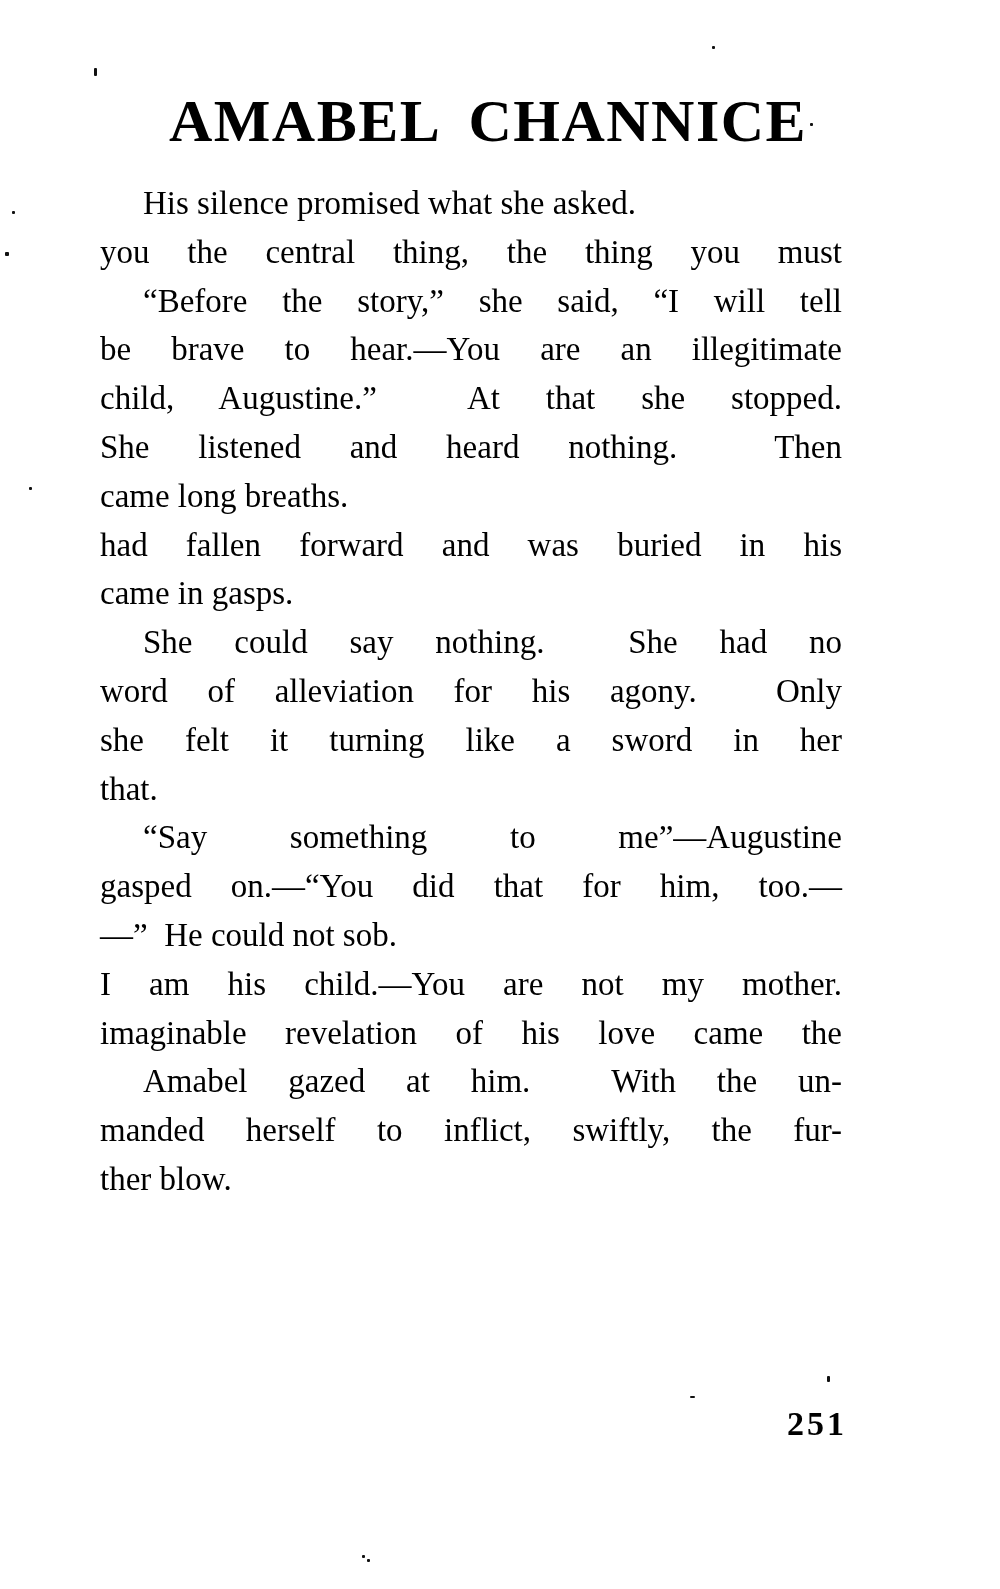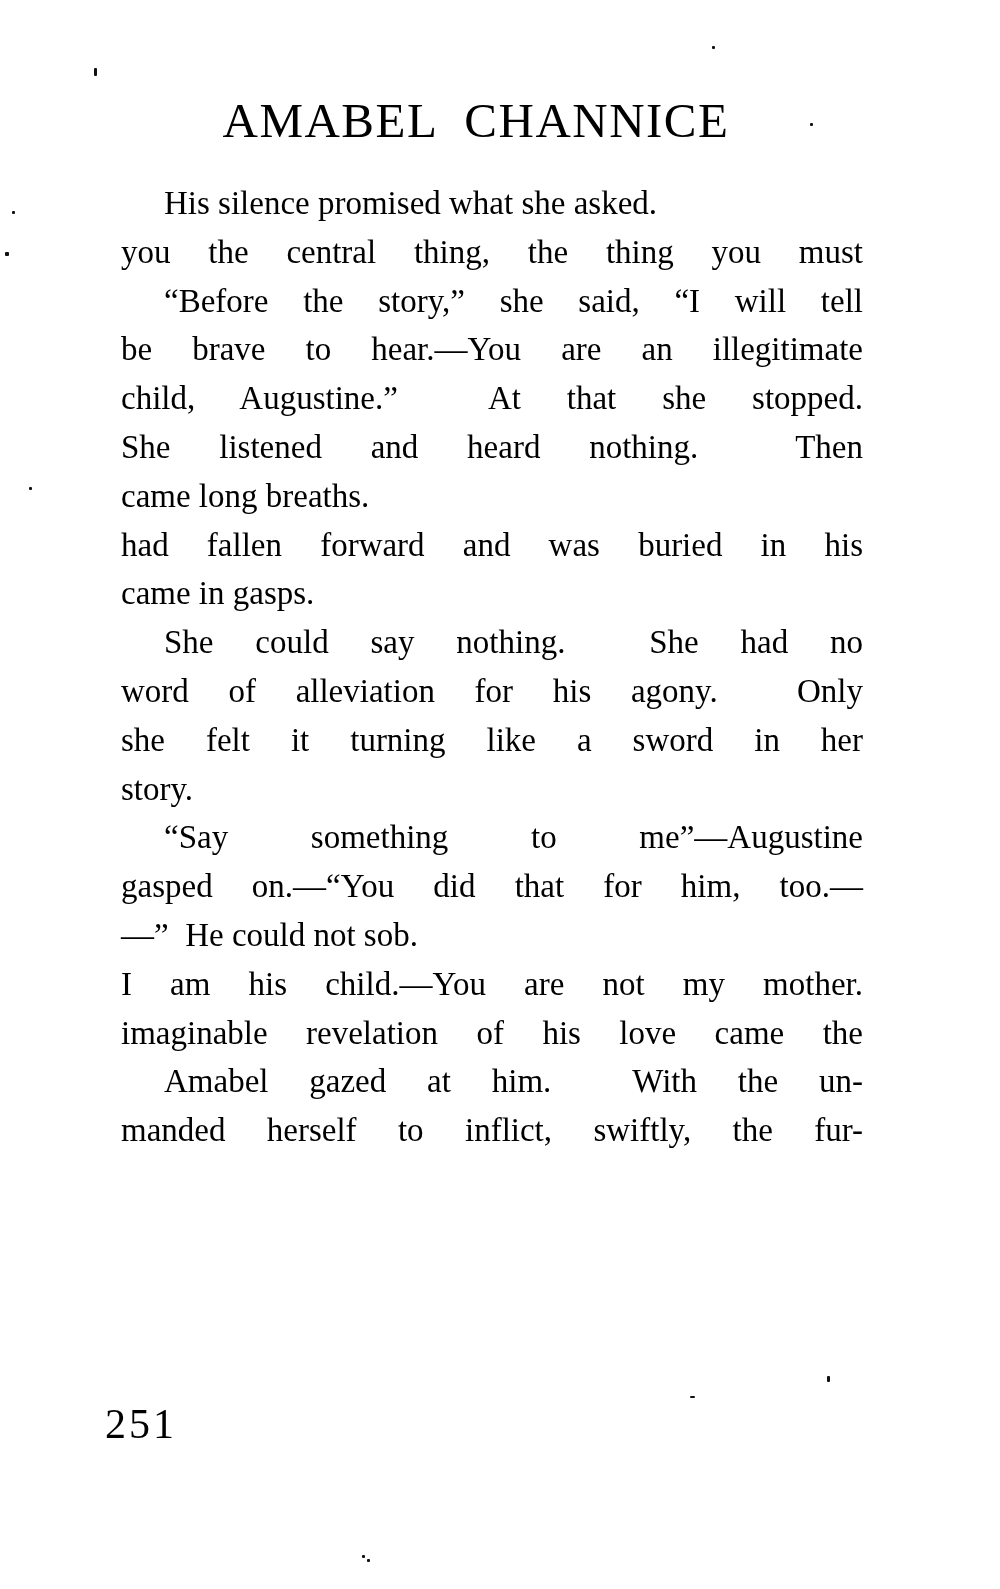--- a/index.html
+++ b/index.html
@@ -12,59 +12,59 @@
     width: 1000px;
     height: 1589px;
     background: #ffffff;
     overflow: hidden;
     font-family: "Liberation Serif", serif;
     color: #000000;
   }
   .running-head {
     position: absolute;
     top: 99px;
-    left: 105px;
+    left: 117px;
     width: 742px;
     text-align: center;
-    font-size: 49px;
+    font-size: 60px;
     line-height: 44px;
     letter-spacing: 1.5px;
     word-spacing: 14px;
-    font-weight: 400;
+    font-weight: 700;
     white-space: nowrap;
   }
   .body-text {
     position: absolute;
     top: 179px;
-    left: 121px;
+    left: 100px;
     width: 742px;
     font-size: 33px;
     line-height: 48.8px;
     font-weight: 500;
   }
   .line {
     text-align: left;
   }
   .line.just {
     text-align: justify;
     text-align-last: justify;
   }
   .line.indent {
     text-indent: 43px;
   }
   .folio {
     position: absolute;
     top: 1404px;
     left: 105px;
     width: 742px;
-    text-align: left;
-    font-size: 42px;
+    text-align: right;
+    font-size: 34px;
     line-height: 40px;
     letter-spacing: 3px;
-    font-weight: 400;
+    font-weight: 700;
   }
   .speck {
     position: absolute;
     background: #111111;
     border-radius: 1px;
   }
 </style>
 </head>
 <body>
 
@@ -77,28 +77,29 @@
       <div class="line indent just">“Before the story,” she said, “I will tell</div>
       <div class="line just">be brave to hear.—You are an illegitimate</div>
       <div class="line just">child, Augustine.”&nbsp; At that she stopped.</div>
       <div class="line just">She listened and heard nothing.&nbsp; Then</div>
       <div class="line">came long breaths.</div>
       <div class="line just">had fallen forward and was buried in his</div>
       <div class="line">came in gasps.</div>
       <div class="line indent just">She could say nothing.&nbsp; She had no</div>
       <div class="line just">word of alleviation for his agony.&nbsp; Only</div>
       <div class="line just">she felt it turning like a sword in her</div>
-      <div class="line">story.</div>
+      <div class="line">that.</div>
       <div class="line indent just">“Say something to me”—Augustine</div>
       <div class="line just">gasped on.—“You did that for him, too.—</div>
       <div class="line">—”&nbsp; He could not sob.</div>
       <div class="line just">I am his child.—You are not my mother.</div>
       <div class="line just">imaginable revelation of his love came the</div>
       <div class="line indent just">Amabel gazed at him.&nbsp; With the un-</div>
       <div class="line just">manded herself to inflict, swiftly, the fur-</div>
+      <div class="line">ther blow.</div>
     </div>
 
   <div class="folio">251</div>
 
   <div id="specks">
       <div class="speck" style="left: 94px; top: 68px; width: 3px; height: 8px;"></div>
       <div class="speck" style="left: 712px; top: 46px; width: 3px; height: 3px;"></div>
       <div class="speck" style="left: 810px; top: 123px; width: 3px; height: 3px;"></div>
       <div class="speck" style="left: 12px; top: 211px; width: 3px; height: 3px;"></div>
       <div class="speck" style="left: 5px; top: 252px; width: 4px; height: 4px;"></div>

